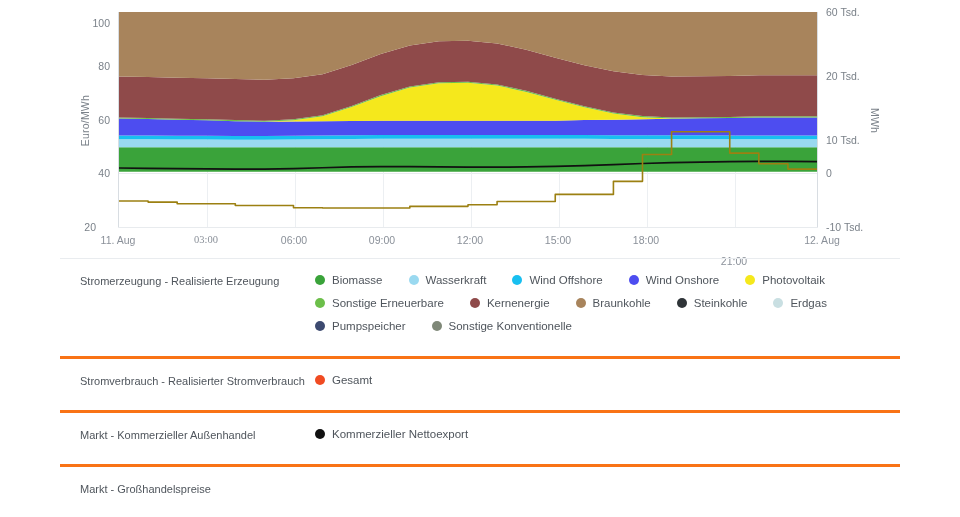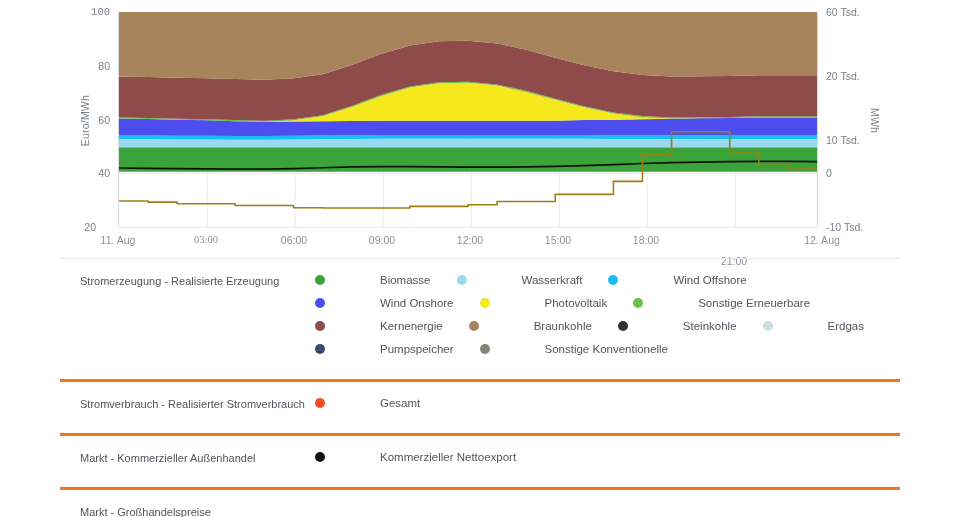--- a/index.html
+++ b/index.html
@@ -42,21 +42,21 @@
     padding:14px 0 14px 0;
   }
   .lrow:first-child{border-top:1px solid #e9ecef;}
   .lrow-label{
     width:255px;flex:0 0 255px;font-size:11px;color:#4f555c;
     padding-left:20px;box-sizing:border-box;line-height:16px;
   }
   .lrow-items{flex:1;display:flex;flex-wrap:wrap;}
   .litem{
     display:flex;align-items:center;margin:0 26px 9px 0;
-    font-size:11.5px;color:#4f555c;line-height:14px;white-space:nowrap;gap:48px;
+    font-size:11.5px;color:#4f555c;line-height:14px;white-space:nowrap;
   }
   .litem:last-child{margin-right:0;}
   .ldot{
     width:10px;height:10px;border-radius:50%;margin-right:7px;flex:0 0 10px;
   }
   .grp-gen .litem{width:auto;}
 </style>
 </head>
 <body>
 
@@ -71,21 +71,21 @@
     <div class="gridline" style="top:227px;"></div>
 
     <div class="vgrid" style="left:206.5px;"></div>
     <div class="vgrid" style="left:294.5px;"></div>
     <div class="vgrid" style="left:382.5px;"></div>
     <div class="vgrid" style="left:470.5px;"></div>
     <div class="vgrid" style="left:558.5px;"></div>
     <div class="vgrid" style="left:646.5px;"></div>
     <div class="vgrid" style="left:734.5px;"></div>
 
-    <div class="ytick" style="left:70px;top:6px;font-family:Liberation Mono, monospace;">100</div>
+    <div class="ytick" style="left:70px;top:17px;">100</div>
     <div class="ytick" style="left:70px;top:59.75px;">80</div>
     <div class="ytick" style="left:70px;top:113.5px;">60</div>
     <div class="ytick" style="left:70px;top:167.25px;">40</div>
     <div class="ytick" style="left:56px;top:221px;">20</div>
 
     <div class="ytick-r" style="left:826px;top:6px;">60 Tsd.</div>
     <div class="ytick-r" style="left:826px;top:70px;">20 Tsd.</div>
     <div class="ytick-r" style="left:826px;top:134px;">10 Tsd.</div>
     <div class="ytick-r" style="left:826px;top:167px;">0</div>
     <div class="ytick-r" style="left:826px;top:221px;">-10 Tsd.</div>

